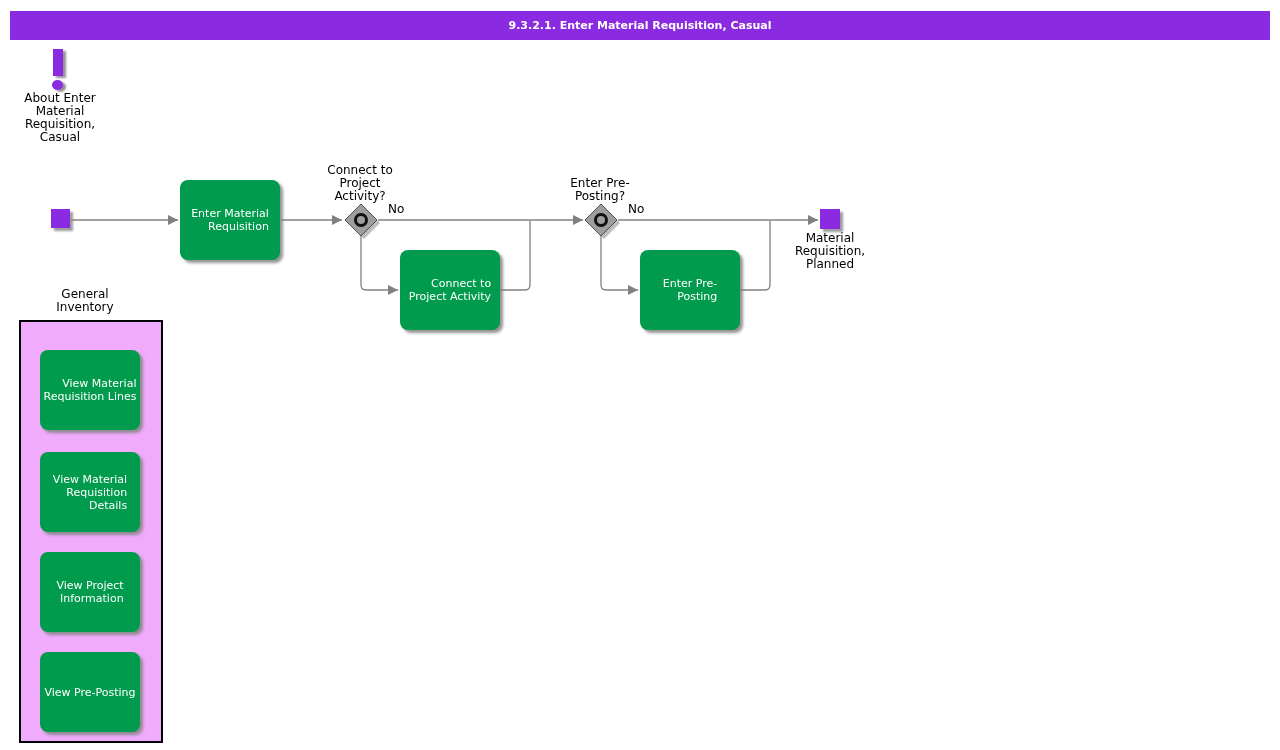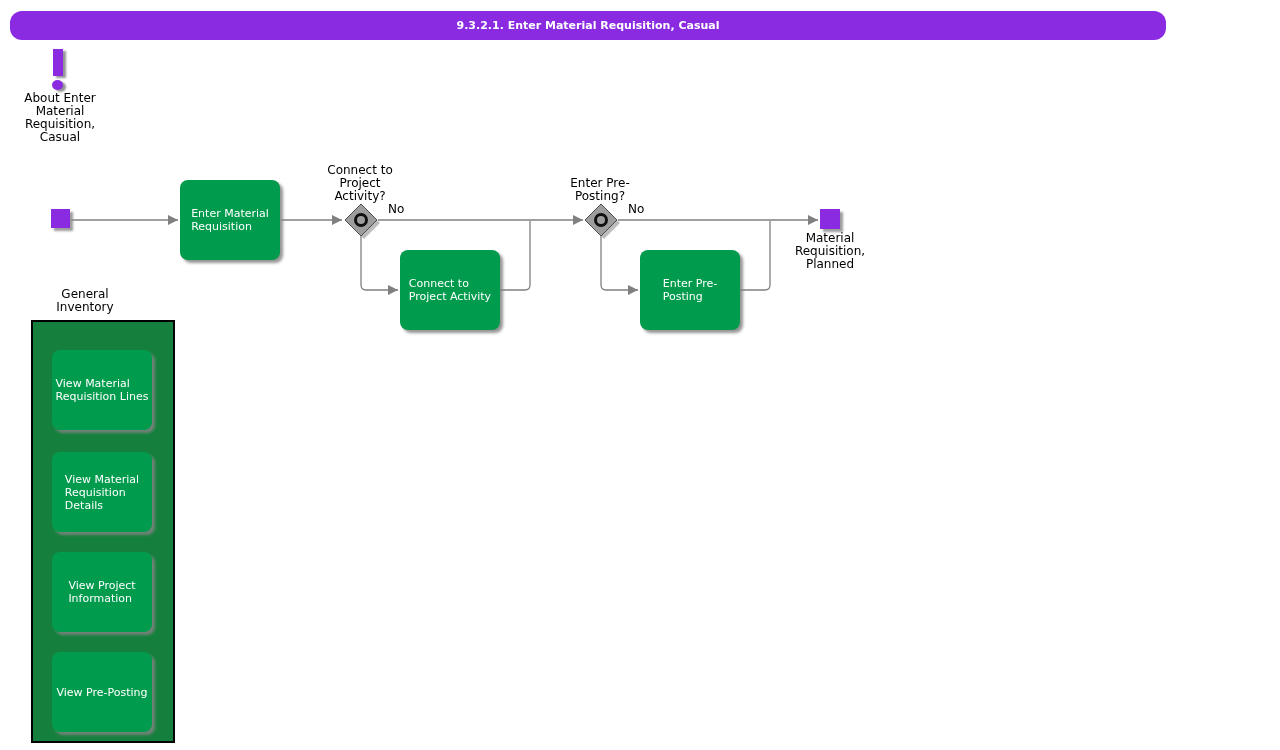--- a/index.html
+++ b/index.html
@@ -1,23 +1,23 @@
 <!DOCTYPE html>
 <html><head>
 <meta charset="utf-8">
 <style>
   html,body{margin:0;padding:0;background:#ffffff;}
   .canvas{
     position:relative;width:1280px;height:750px;background:#ffffff;
     font-family:"DejaVu Sans","Liberation Sans",sans-serif;overflow:hidden;
   }
   .titlebar{
-    position:absolute;left:10px;top:11px;width:1156px;height:29px;
+    position:absolute;left:10px;top:11px;width:1260px;height:29px;
     background:#8A2BE2;color:#ffffff;font-size:11px;font-weight:bold;
-    line-height:29px;text-align:center;border-radius:12px;
+    line-height:29px;text-align:center;
   }
   .prelines{white-space:pre-line;}
   .lbl{
     position:absolute;font-size:12px;line-height:13px;color:#000000;
     text-align:center;
   }
   .excl-bar{
     position:absolute;left:53px;top:49px;width:10px;height:27px;
     background:#8A2BE2;box-shadow:3px 2px 2px rgba(120,120,120,0.8);
   }
@@ -25,26 +25,26 @@
     position:absolute;left:52px;top:80px;width:11px;height:10px;
     background:#8A2BE2;border-radius:50%;box-shadow:3px 2px 2px rgba(120,120,120,0.8);
   }
   .event-square{
     position:absolute;width:19px;height:19px;background:#8A2BE2;
     box-shadow:3px 3px 2px rgba(140,140,140,0.85);
   }
   .task{
     position:absolute;width:100px;height:80px;background:#009B4D;
     border-radius:8px;color:#ffffff;font-size:11px;line-height:13px;
-    display:flex;align-items:center;justify-content:center;text-align:left;
+    display:flex;align-items:center;justify-content:center;text-align:right;
     box-shadow:3px 3px 3px rgba(130,130,130,0.85);cursor:pointer;
   }
   .ga-box{
     position:absolute;left:19px;top:320px;width:140px;height:419px;
-    border:2px solid #000000;background:#15803d;margin-left:12px;
+    border:2px solid #000000;background:#f0abfc;
   }
   .ga-task{position:absolute;left:19px;width:100px;height:80px;}
   svg.wires{position:absolute;left:0;top:0;pointer-events:none;}
 </style>
 </head>
 <body>
 
 <div class="canvas">
 
   <div class="titlebar">9.3.2.1. Enter Material Requisition, Casual</div>

